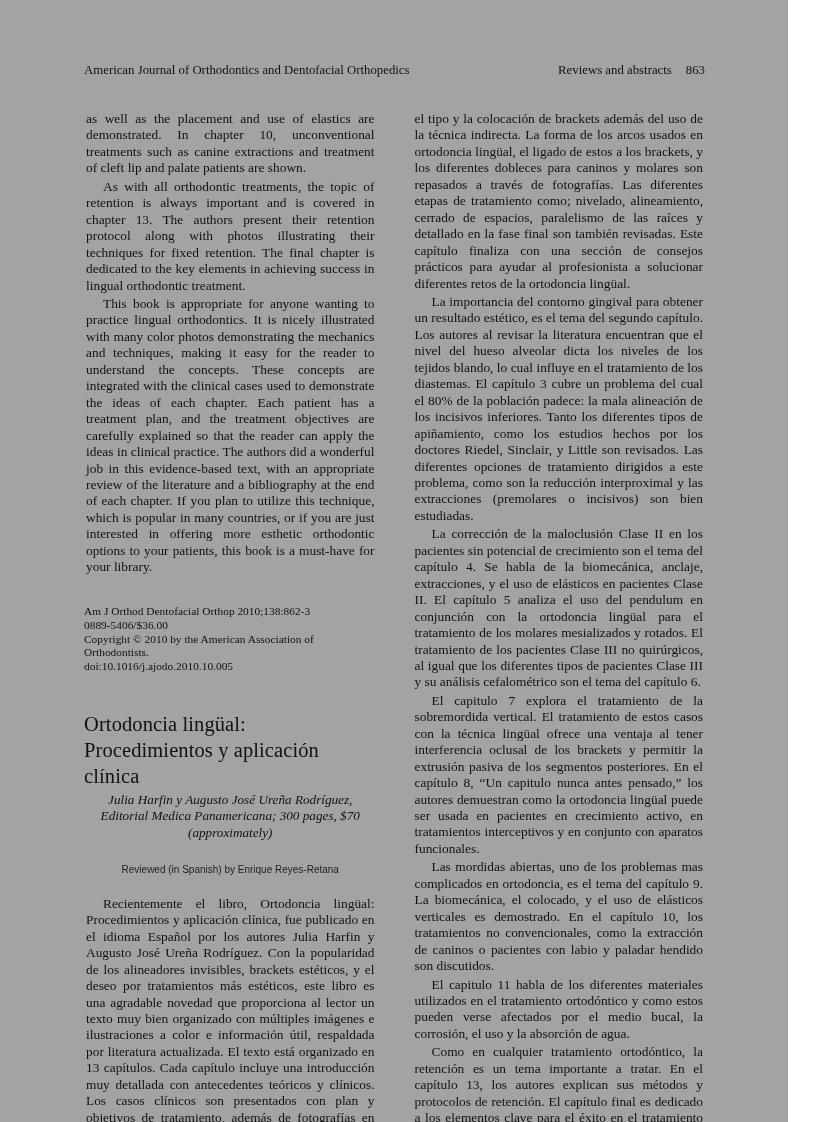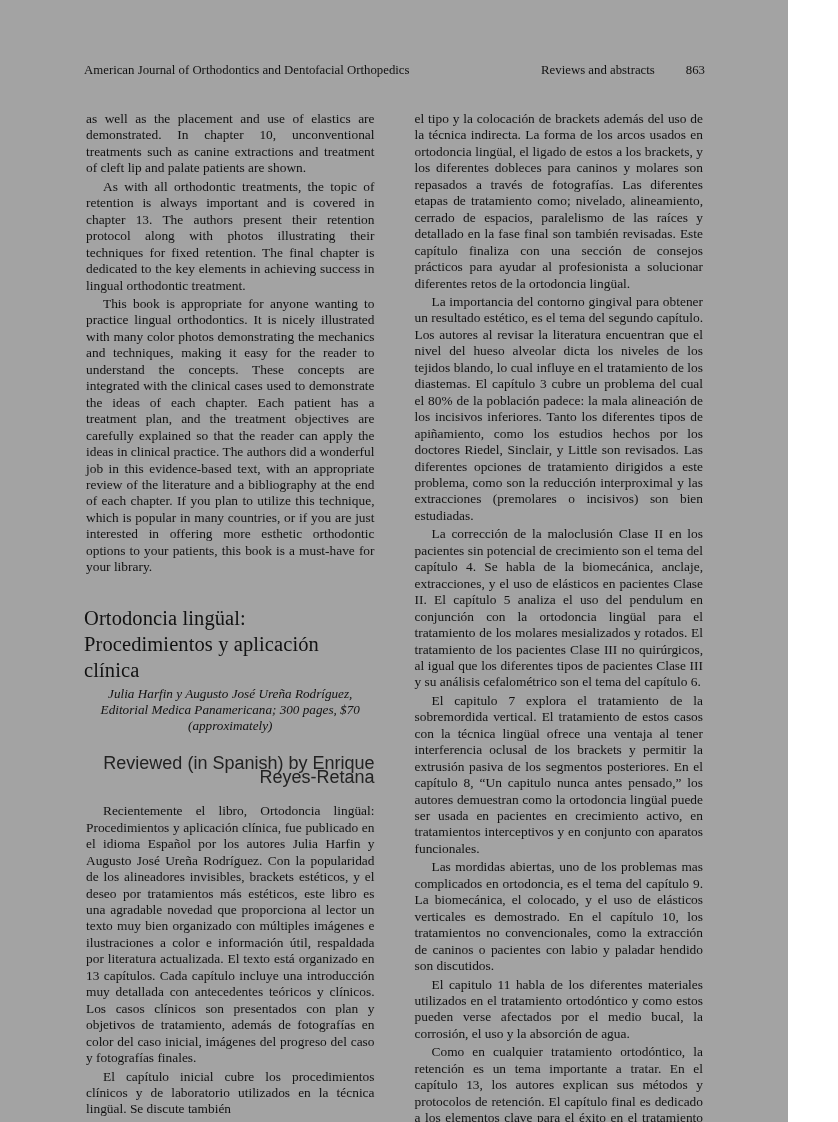--- a/index.html
+++ b/index.html
@@ -21,62 +21,62 @@
   .page-header {
     display: flex;
     justify-content: space-between;
     align-items: flex-start;
     font-size: 12.8px;
     line-height: 16px;
     margin-bottom: 31px;
   }
   .header-left div { white-space: nowrap; }
   .header-right { white-space: nowrap; }
-  .header-right .pageno { margin-left: 31px; }
+  .header-right .pageno { margin-left: 14px; }
   .columns {
     display: flex;
     gap: 36px;
   }
   .col {
     width: 317.5px;
     font-size: 13.4px;
     line-height: 16.45px;
     text-align: justify;
     hyphens: auto;
   }
   .col p { text-indent: 17px; margin: 2px; }
   .col p.noindent { text-indent: 0; }
   .citation {
     margin-top: 29px;
     font-size: 11.4px;
     line-height: 13.9px;
     text-align: left;
   }
   .review-title {
-    margin-top: 29px;
+    margin-top: 37px;
     font-size: 20.5px;
     line-height: 26px;
     font-weight: normal;
     text-align: left;
     letter-spacing: 0.1px;
   }
   .review-authors {
     font-style: italic;
     text-indent: 0 !important;
     text-align: center;
     font-size: 13.2px;
     line-height: 16.2px;
     margin-top: 3px !important;
   }
   .reviewer {
     font-family: "Liberation Sans", sans-serif;
-    font-size: 18px;
+    font-size: 10px;
     line-height: 14px;
     text-indent: 0 !important;
-    text-align: right;
+    text-align: center;
     margin-top: 22px !important;
     margin-bottom: 19px !important;
     color: #222222;
   }
 </style>
 </head>
 <body>
 
 <div class="page">
 
@@ -89,20 +89,26 @@
     </div>
   </header>
 
   <div class="columns">
 
     <div class="col" lang="en">
       <p class="noindent">as well as the placement and use of elastics are demonstrated. In chapter 10, unconventional treatments such as canine extractions and treatment of cleft lip and palate patients are shown.</p>
       <p>As with all orthodontic treatments, the topic of retention is always important and is covered in chapter 13. The authors present their retention protocol along with photos illustrating their techniques for fixed retention. The final chapter is dedicated to the key elements in achieving success in lingual orthodontic treatment.</p>
       <p>This book is appropriate for anyone wanting to practice lingual orthodontics. It is nicely illustrated with many color photos demonstrating the mechanics and techniques, making it easy for the reader to understand the concepts. These concepts are integrated with the clinical cases used to demonstrate the ideas of each chapter. Each patient has a treatment plan, and the treatment objectives are carefully explained so that the reader can apply the ideas in clinical practice. The authors did a wonderful job in this evidence-based text, with an appropriate review of the literature and a bibliography at the end of each chapter. If you plan to utilize this technique, which is popular in many countries, or if you are just interested in offering more esthetic orthodontic options to your patients, this book is a must-have for your library.</p>
 
+      <div class="citation">
+        <div>Am J Orthod Dentofacial Orthop 2010;138:862-3</div>
+        <div>0889-5406/$36.00</div>
+        <div>Copyright © 2010 by the American Association of Orthodontists.</div>
+        <div>doi:10.1016/j.ajodo.2010.10.005</div>
+      </div>
 
       <h1 class="review-title" lang="es">Ortodoncia lingüal: Procedimientos y aplicación clínica</h1>
       <p class="review-authors">Julia Harfin y Augusto José Ureña Rodríguez, Editorial Medica Panamericana; 300 pages, $70 (approximately)</p>
       <p class="reviewer">Reviewed (in Spanish) by Enrique Reyes-Retana</p>
 
       <p lang="es">Recientemente el libro, Ortodoncia lingüal: Procedimientos y aplicación clínica, fue publicado en el idioma Español por los autores Julia Harfin y Augusto José Ureña Rodríguez. Con la popularidad de los alineadores invisibles, brackets estéticos, y el deseo por tratamientos más estéticos, este libro es una agradable novedad que proporciona al lector un texto muy bien organizado con múltiples imágenes e ilustraciones a color e información útil, respaldada por literatura actualizada. El texto está organizado en 13 capítulos. Cada capítulo incluye una introducción muy detallada con antecedentes teóricos y clínicos. Los casos clínicos son presentados con plan y objetivos de tratamiento, además de fotografías en color del caso inicial, imágenes del progreso del caso y fotografías finales.</p>
       <p lang="es">El capítulo inicial cubre los procedimientos clínicos y de laboratorio utilizados en la técnica lingüal. Se discute también</p>
     </div>
 
     <div class="col" lang="es">

